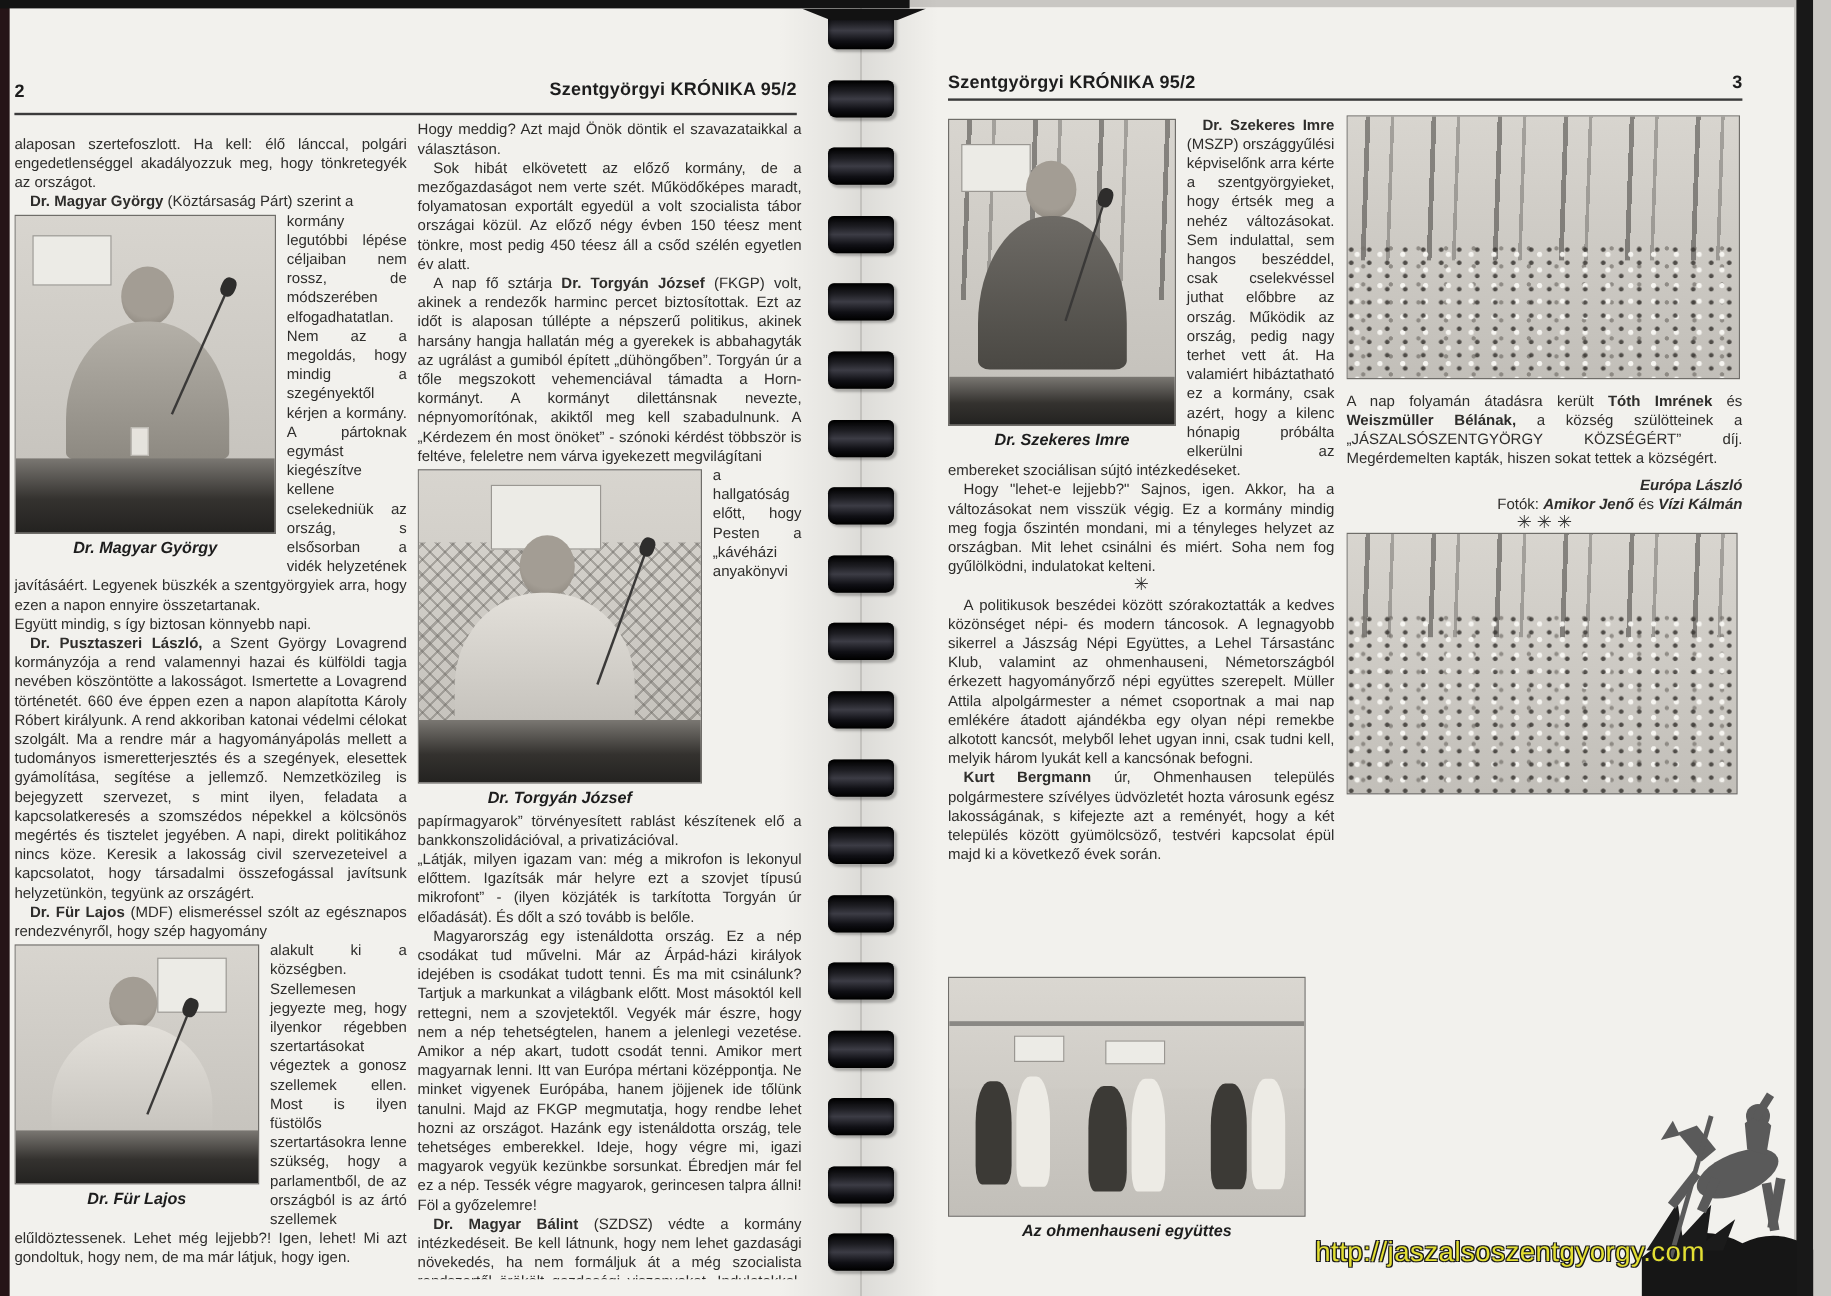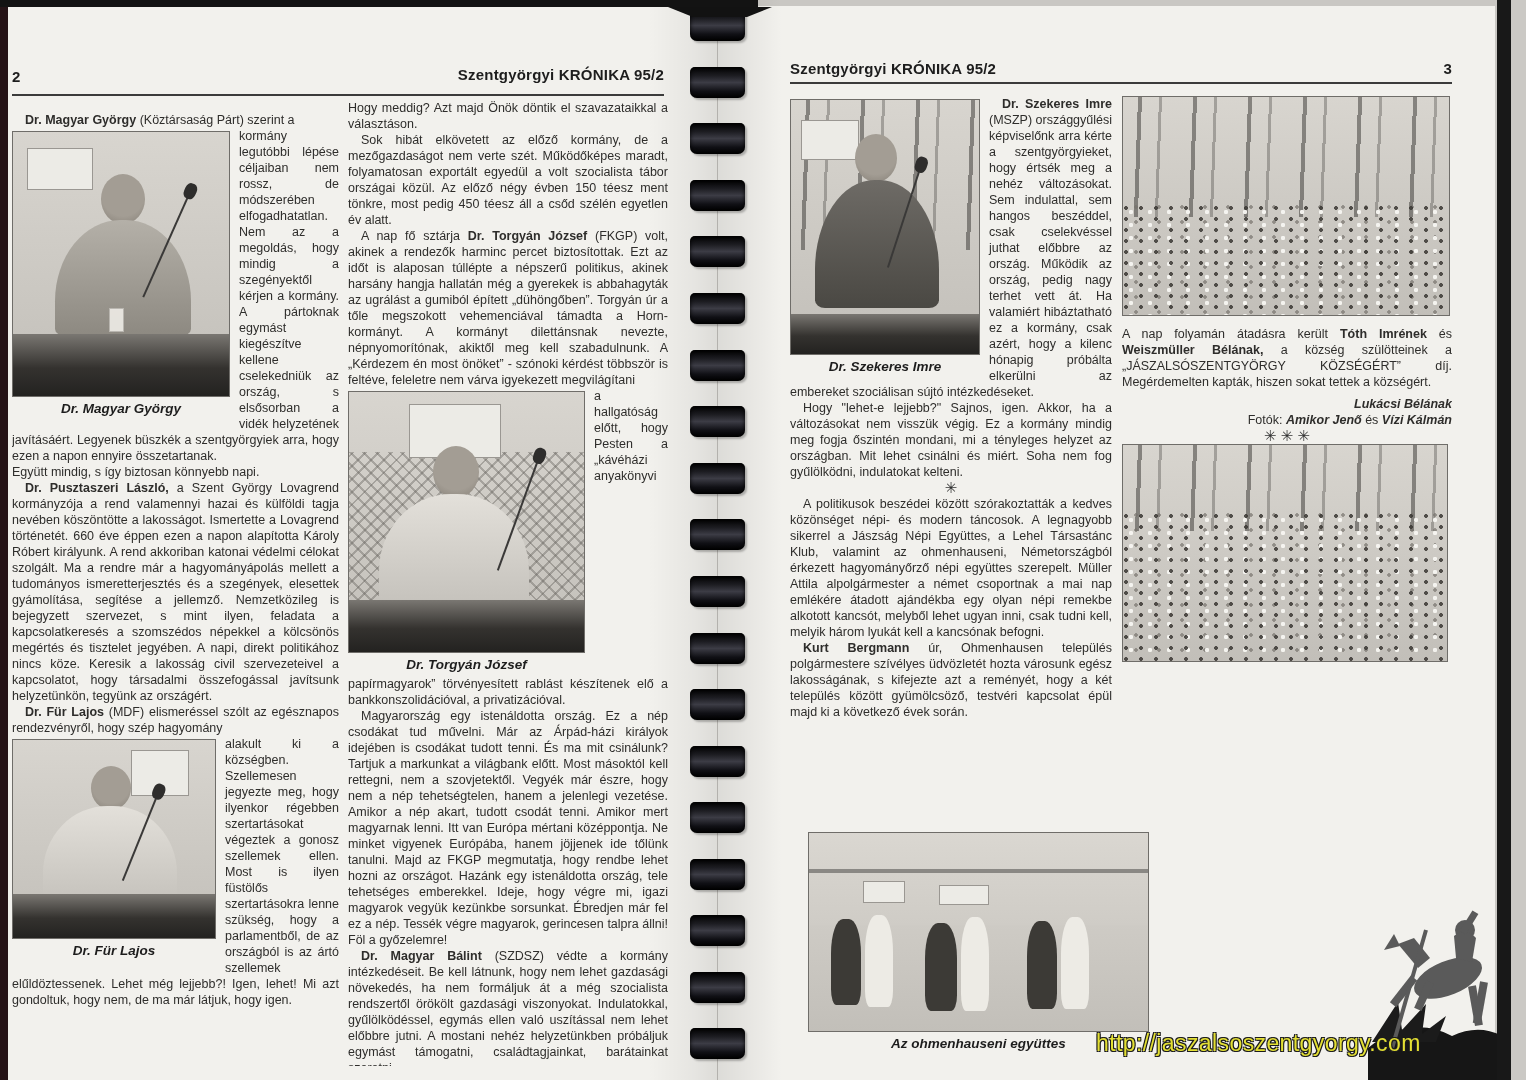--- a/index.html
+++ b/index.html
@@ -61,20 +61,21 @@
 
 <div class="paper"></div>
 <div class="spine-shade"></div>
 <div class="crease"></div>
 
 <div class="page-head" style="left:12px;top:68px">2</div>
 <div class="page-head" style="left:264px;top:66px;width:400px;text-align:right">Szentgyörgyi KRÓNIKA 95/2</div>
 <div class="rule" style="left:12px;top:94px;width:652px"></div>
 
 <div class="col" style="left:12px;top:112px;width:327px;height:966px">
+  <p class="np"><span>alaposan szertefoszlott. Ha kell: élő lánccal, polgári engedetlenséggel akadályozzuk meg, hogy tönkretegyék az országot.</span></p>
   <p><span class="bd">Dr. Magyar György</span><span> (Köztársaság Párt) szerint a</span></p>
   <figure class="fig" style="width:218px">
     <div class="ph" style="height:266px">
       <div class="sign" style="left:14px;top:16px;width:66px;height:42px"></div>
       <div class="head" style="left:88px;top:42px;width:44px;height:50px"></div>
       <div class="torso" style="left:42px;top:88px;width:136px;height:116px"></div>
       <div class="mic" style="left:152px;top:58px;height:112px;transform:rotate(24deg)"></div>
       <div class="glass" style="left:96px;top:176px"></div>
       <div class="podium" style="height:62px"></div>
     </div>
@@ -106,20 +107,21 @@
       <div class="lattice" style="left:0;top:60px;width:100%;height:150px"></div>
       <div class="sign" style="left:60px;top:12px;width:92px;height:54px"></div>
       <div class="head" style="left:84px;top:54px;width:46px;height:52px"></div>
       <div class="torso light" style="left:30px;top:102px;width:150px;height:110px"></div>
       <div class="mic" style="left:168px;top:64px;height:118px;transform:rotate(20deg)"></div>
       <div class="podium" style="height:52px"></div>
     </div>
     <figcaption class="caption">Dr. Torgyán József</figcaption>
   </figure>
   <p class="np"><span>a hallgatóság előtt, hogy Pesten a „kávéházi anyakönyvi papírmagyarok” törvényesített rablást készítenek elő a bankkonszolidációval, a privatizációval.</span></p>
+  <p class="np"><span>„Látják, milyen igazam van: még a mikrofon is lekonyul előttem. Igazítsák már helyre ezt a szovjet típusú mikrofont” - (ilyen közjáték is tarkította Torgyán úr előadását). És dőlt a szó tovább is belőle.</span></p>
   <p><span>Magyarország egy istenáldotta ország. Ez a nép csodákat tud művelni. Már az Árpád-házi királyok idejében is csodákat tudott tenni. És ma mit csinálunk? Tartjuk a markunkat a világbank előtt. Most másoktól kell rettegni, nem a szovjetektől. Vegyék már észre, hogy nem a nép tehetségtelen, hanem a jelenlegi vezetése. Amikor a nép akart, tudott csodát tenni. Amikor mert magyarnak lenni. Itt van Európa mértani középpontja. Ne minket vigyenek Európába, hanem jöjjenek ide tőlünk tanulni. Majd az FKGP megmutatja, hogy rendbe lehet hozni az országot. Hazánk egy istenáldotta ország, tele tehetséges emberekkel. Ideje, hogy végre mi, igazi magyarok vegyük kezünkbe sorsunkat. Ébredjen már fel ez a nép. Tessék végre magyarok, gerincesen talpra állni! Föl a győzelemre!</span></p>
   <p><span class="bd">Dr. Magyar Bálint</span><span> (SZDSZ) védte a kormány intézkedéseit. Be kell látnunk, hogy nem lehet gazdasági növekedés, ha nem formáljuk át a még szocialista rendszertől örökölt gazdasági viszonyokat. Indulatokkal, gyűlölködéssel, egymás ellen való uszítással nem lehet előbbre jutni. A mostani nehéz helyzetünkben próbáljuk egymást támogatni, családtagjainkat, barátainkat szeretni.</span></p>
 </div>
 
 <div class="comb" style="top:10px"></div>
 <div class="comb" style="top:67px"></div>
 <div class="comb" style="top:123px"></div>
 <div class="comb" style="top:180px"></div>
 <div class="comb" style="top:236px"></div>
 <div class="comb" style="top:293px"></div>
@@ -153,21 +155,21 @@
     </div>
     <figcaption class="caption">Dr. Szekeres Imre</figcaption>
   </figure>
   <p><span class="bd">Dr. Szekeres Imre</span><span> (MSZP) országgyűlési képviselőnk arra kérte a szentgyörgyieket, hogy értsék meg a nehéz változásokat. Sem indulattal, sem hangos beszéddel, csak cselekvéssel juthat előbbre az ország. Működik az ország, pedig nagy terhet vett át. Ha valamiért hibáztatható ez a kormány, csak azért, hogy a kilenc hónapig próbálta elkerülni az embereket szociálisan sújtó intézkedéseket.</span></p>
   <p><span>Hogy "lehet-e lejjebb?" Sajnos, igen. Akkor, ha a változásokat nem visszük végig. Ez a kormány mindig meg fogja őszintén mondani, mi a tényleges helyzet az országban. Mit lehet csinálni és miért. Soha nem fog gyűlölködni, indulatokat kelteni.</span></p>
   <p class="sep">✳</p>
   <p><span>A politikusok beszédei között szórakoztatták a kedves közönséget népi- és modern táncosok. A legnagyobb sikerrel a Jászság Népi Együttes, a Lehel Társastánc Klub, valamint az ohmenhauseni, Németországból érkezett hagyományőrző népi együttes szerepelt. Müller Attila alpolgármester a német csoportnak a mai nap emlékére átadott ajándékba egy olyan népi remekbe alkotott kancsót, melyből lehet ugyan inni, csak tudni kell, melyik három lyukát kell a kancsónak befogni.</span></p>
   <p><span class="bd">Kurt Bergmann</span><span> úr, Ohmenhausen település polgármestere szívélyes üdvözletét hozta városunk egész lakosságának, s kifejezte azt a reményét, hogy a két település között gyümölcsöző, testvéri kapcsolat épül majd ki a következő évek során.</span></p>
 </div>
 
-<figure style="position:absolute;left:790px;top:814px;width:341px;margin:18px">
+<figure style="position:absolute;left:790px;top:814px;width:298px;margin:0">
   <div class="ph" style="height:200px">
     <div style="left:0;top:0;width:100%;height:92px;background:linear-gradient(180deg,#dad7d1,#cfccc6)"></div>
     <div class="roofline" style="left:0;top:36px;width:100%;height:4px"></div>
     <div class="sign" style="left:54px;top:48px;width:42px;height:22px"></div>
     <div class="sign" style="left:130px;top:52px;width:50px;height:20px"></div>
     <div class="vest" style="left:22px;top:86px;width:30px;height:86px"></div>
     <div class="shirt" style="left:56px;top:82px;width:28px;height:92px"></div>
     <div class="vest" style="left:116px;top:90px;width:32px;height:88px"></div>
     <div class="shirt" style="left:152px;top:84px;width:28px;height:94px"></div>
     <div class="vest" style="left:218px;top:88px;width:30px;height:88px"></div>
@@ -175,21 +177,21 @@
   </div>
   <figcaption class="caption">Az ohmenhauseni együttes</figcaption>
 </figure>
 
 <div class="col" style="left:1122px;top:96px;width:330px;height:1068px">
   <div class="ph" style="width:328px;height:220px">
     <div class="trees" style="height:120px"></div>
     <div class="speckle" style="height:110px"></div>
   </div>
   <p class="np" style="margin-top:10px"><span>A nap folyamán átadásra került </span><span class="bd">Tóth Imrének</span><span> és </span><span class="bd">Weiszmüller Bélának,</span><span> a község szülötteinek a „JÁSZALSÓSZENTGYÖRGY KÖZSÉGÉRT” díj. Megérdemelten kapták, hiszen sokat tettek a községért.</span></p>
-  <p class="np" style="text-align:right;margin-top:6px"><span class="bi">Lukácsi Bélának</span></p>
+  <p class="np" style="text-align:right;margin-top:6px"><span class="bi">Európa László</span></p>
   <p class="np" style="text-align:right"><span>Fotók: </span><span class="bi">Amikor Jenő</span><span> és </span><span class="bi">Vízi Kálmán</span></p>
   <p class="sep">✳  ✳  ✳</p>
   <div class="ph" style="width:326px;height:218px">
     <div class="trees" style="height:86px"></div>
     <div class="speckle" style="height:148px"></div>
   </div>
 </div>
 
 <div style="position:absolute;left:1368px;top:886px;width:156px;height:194px">
   <svg width="156" height="194" viewBox="0 0 156 194">

